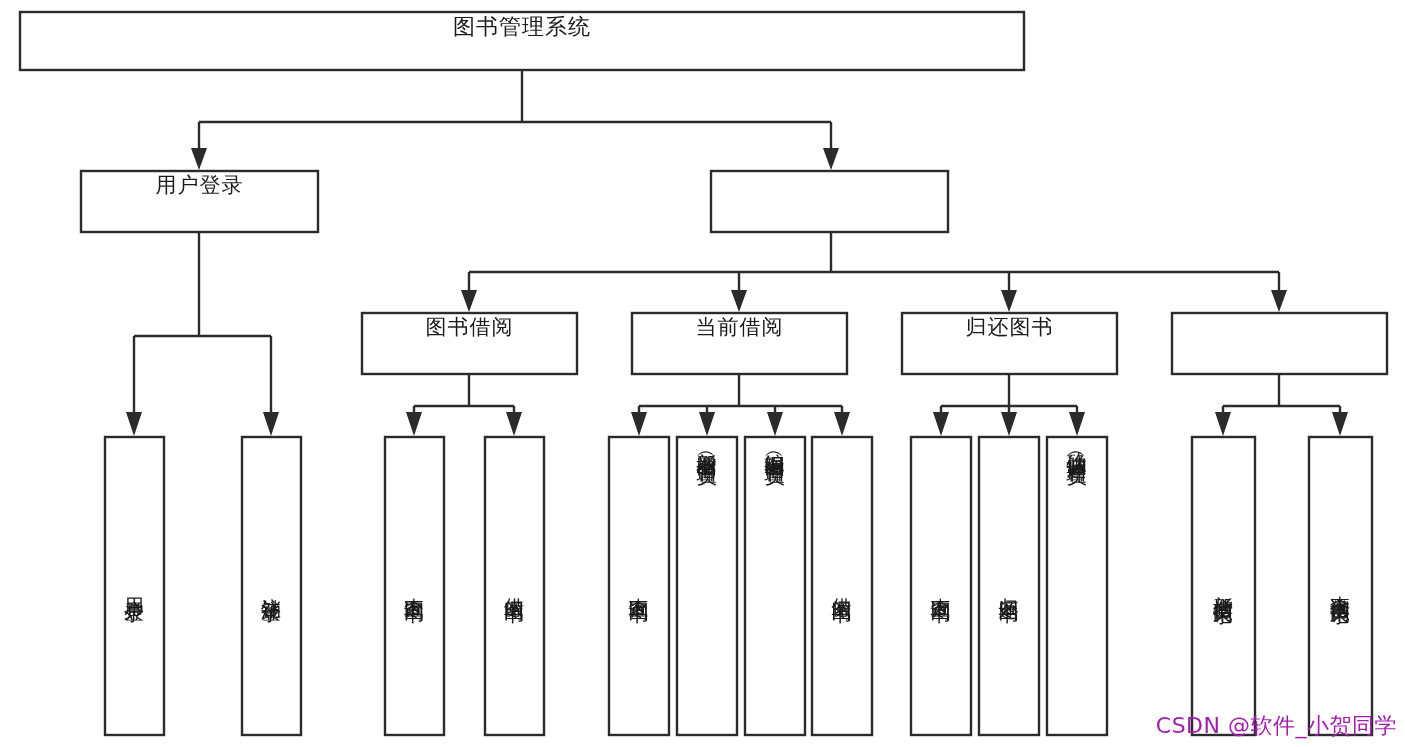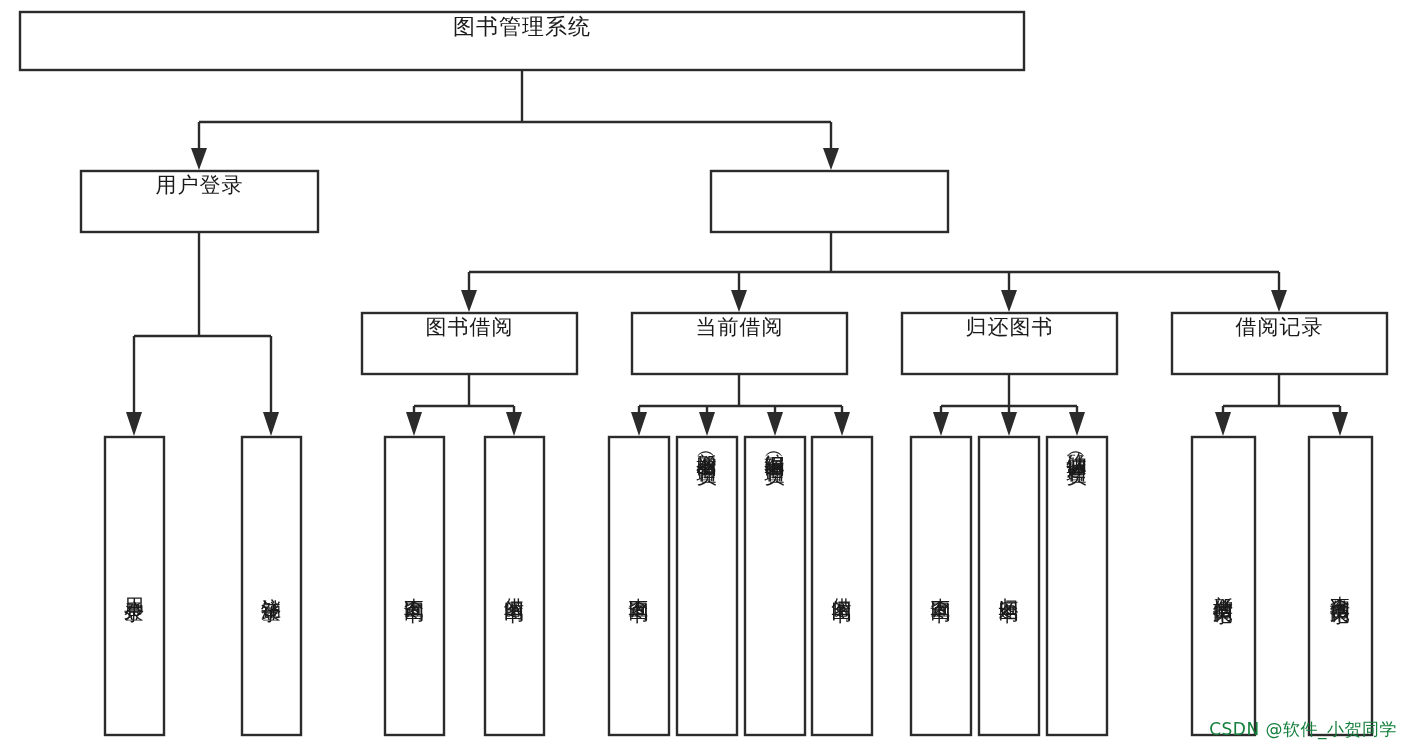--- a/index.html
+++ b/index.html
@@ -75,22 +75,22 @@
     letter-spacing: 1px;
   }
   .title-text {
     font-size: 22px;
   }
   #watermark {
     position: absolute;
     right: 8px;
     bottom: 6px;
     font-family: "DejaVu Sans", "Liberation Sans", sans-serif;
-    font-size: 17px;
-    color: #15803d;
+    font-size: 22px;
+    color: #a21caf;
     letter-spacing: 0.5px;
     white-space: nowrap;
     pointer-events: none;
     margin-left: 20px;
   }
 </style>
 </head>
 <body>
 
 <div id="diagram-root">
@@ -202,23 +202,20 @@
   </div>
 
   <div class="hlabel-wrap" style="left:632px; top:313px; width:215px; height:61px;">
     <span class="hlabel-text">当前借阅</span>
   </div>
 
   <div class="hlabel-wrap" style="left:902px; top:313px; width:215px; height:61px;">
     <span class="hlabel-text">归还图书</span>
   </div>
 
-  <div class="hlabel-wrap" style="left:1172px; top:313px; width:215px; height:61px;">
-    <span class="hlabel-text">借阅记录</span>
-  </div>
 
   <div class="vlabel-wrap" style="left:105px; top:437px; width:59px; height:298px;">
     <span class="vlabel-text">用户登录</span>
   </div>
   <div class="vlabel-wrap" style="left:242px; top:437px; width:59px; height:298px;">
     <span class="vlabel-text">注销登录</span>
   </div>
 
   <div class="vlabel-wrap" style="left:385px; top:437px; width:59px; height:298px;">
     <span class="vlabel-text">查询图书</span>

